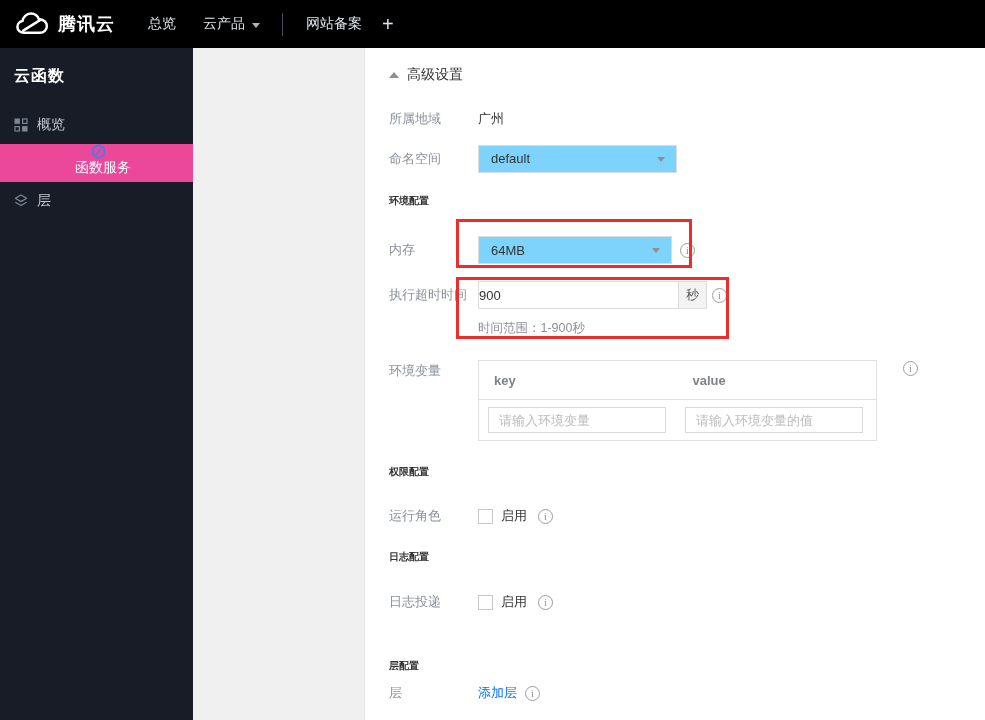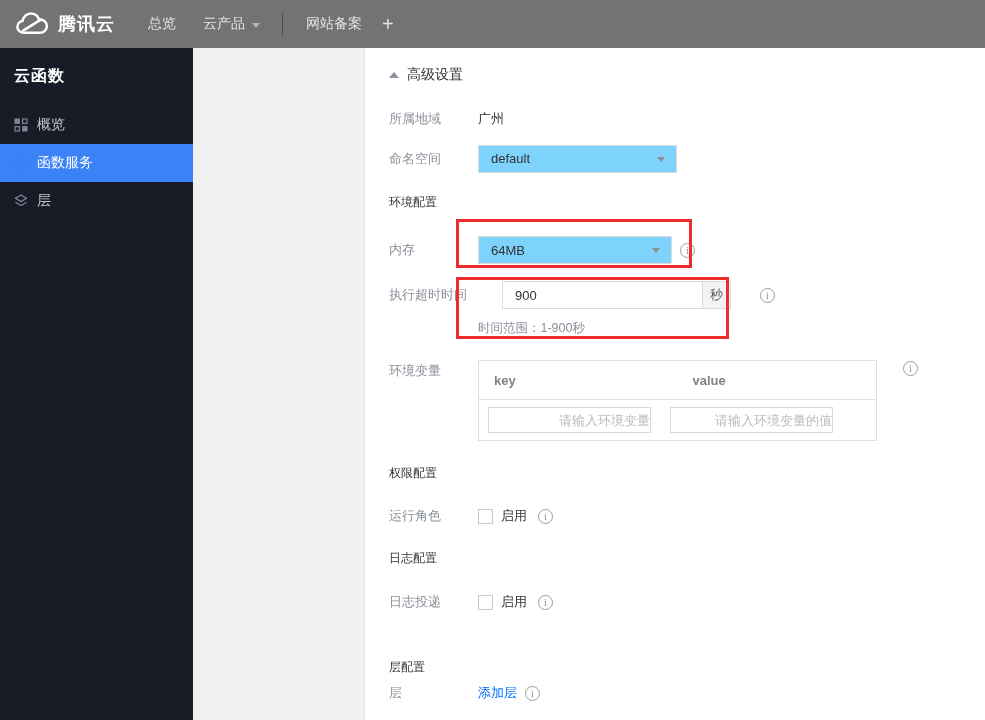--- a/index.html
+++ b/index.html
@@ -1,76 +1,76 @@
 <!DOCTYPE html>
 <html><head>
 <meta charset="utf-8">
 <style>
   * { margin:0; padding:0; box-sizing:border-box; }
   html,body { width:985px; height:720px; }
   body { font-family:"Liberation Sans","DejaVu Sans",sans-serif; background:#fff; overflow:hidden; }
   .page { position:relative; width:985px; height:720px; overflow:hidden; }
 
   
-  .topbar { position:absolute; left:0; top:0; width:985px; height:48px; background:#737373; display:flex; align-items:center; z-index:10; }
+  .topbar { position:absolute; left:0; top:0; width:985px; height:48px; background:#000000; display:flex; align-items:center; z-index:10; }
   .logo { display:flex; align-items:center; margin-left:15px; cursor:pointer; }
   .brand { color:#ffffff; font-size:18px; font-weight:bold; margin-left:9px; letter-spacing:1px; }
   .topnav { display:flex; align-items:center; height:48px; }
   .topnav-item { color:#dfe3ea; font-size:14px; display:flex; align-items:center; cursor:pointer; }
   .tn-overview { margin-left:33px; }
   .tn-products { margin-left:27px; }
   .tn-icp { margin-left:23px; }
   .caret-down { width:0; height:0; border-left:4px solid transparent; border-right:4px solid transparent; border-top:5px solid #aeb5c2; margin-left:7px; margin-top:2px; }
   .topbar-divider { width:1px; height:23px; background:#475062; margin-left:22px; }
   .plus-btn { color:#dfe3ea; font-size:20px; margin-left:20px; cursor:pointer; line-height:1; }
 
   
   .sidebar { position:absolute; left:0; top:48px; width:193px; height:672px; background:#171c27; z-index:5; }
   .sidebar-title { color:#ffffff; font-size:16px; font-weight:bold; padding:18px 0 0 14px; letter-spacing:1px;font-family:Liberation Serif, serif; }
   .side-list { margin-top:19px;font-family:Liberation Serif, serif; }
   .side-item { height:38px; display:flex; align-items:center; padding-left:13px; color:#c2c8d2; font-size:14px; cursor:pointer; }
-  .side-item.selected { background:#3b82f6; color:#ffffff; }
+  .side-item.selected { background:#ec4899; color:#ffffff;flex-direction:column; }
   .side-icon { width:15px; height:15px; margin-right:9px; display:inline-flex; align-items:center; justify-content:center; }
 
   
   .graypanel { position:absolute; left:193px; top:48px; width:172px; height:672px; background:#f0f0f1; border-right:1px solid #e6e6e6; }
 
   
   .content { position:absolute; left:365px; top:48px; width:620px; height:672px; background:#ffffff; font-size:13px; color:#333; }
   .crow { position:absolute; left:24px; display:flex; align-items:center; }
   .flabel { width:89px; color:#8a8f99; font-size:13px; flex:none; }
-  .sechead { position:absolute; left:24px; font-size:12px; font-weight:normal; color:#333; }
+  .sechead { position:absolute; left:24px; font-size:10px; font-weight:bold; color:#333; }
 
   .tri-up { width:0; height:0; border-left:5px solid transparent; border-right:5px solid transparent; border-bottom:6px solid #8a8f99; margin-right:8px; }
   .adv-label { color:#333; font-size:14px; }
 
   .selectbox { position:relative; height:28px; border:1px solid #dcdcdc; background:#7dd3fc; display:flex; align-items:center; padding-left:12px; color:#333; cursor:pointer; }
   .selectbox .sel-caret { position:absolute; right:11px; top:11px; width:0; height:0; border-left:4px solid transparent; border-right:4px solid transparent; border-top:5px solid #8f8f8f; }
   .sb-namespace { width:199px; }
   .sb-memory { width:194px; }
 
-  .txtinput { height:28px; border:1px solid #dcdcdc; color:#333; font-size:13px; padding-left:12px; outline:none; font-family:inherit; }
+  .txtinput { height:28px; border:1px solid #dcdcdc; color:#333; font-size:13px; padding-left:0; outline:none; font-family:inherit; }
   .input-group { display:flex; }
   .ti-timeout { width:201px; }
   .unit-addon { width:28px; height:28px; background:#f3f3f3; border:1px solid #dcdcdc; border-left:none; display:flex; align-items:center; justify-content:center; color:#555; font-size:13px; }
 
   .hint { position:absolute; left:113px; top:272px; color:#8a8f99; font-size:12.5px; }
 
   .info-icon { width:15px; height:15px; border-radius:50%; border:1px solid #9c9c9c; color:#8f8f8f; font-size:10px; line-height:13px; text-align:center; flex:none; font-family:"Liberation Serif","DejaVu Serif",serif; cursor:pointer; display:inline-block; }
   .mi-info { margin-left:8px; }
   .ti-info { margin-left:5px; }
   .ev-info { margin-left:26px; align-self:flex-start; margin-top:1px; }
   .cb-info { margin-left:11px; }
   .ly-info { margin-left:8px; }
 
   .ev-table { width:399px; border:1px solid #e0e0e0; flex:none; }
   .ev-head { height:39px; display:flex; align-items:center; border-bottom:1px solid #e0e0e0; }
   .ev-hcell { width:50%; padding-left:15px; font-weight:bold; color:#7f8287; font-size:13px; }
   .ev-body { height:40px; display:flex; align-items:center; }
-  .ev-input { height:26px; border:1px solid #d9d9d9; font-size:13px; padding-left:10px; outline:none; width:163px; font-family:inherit;text-align:right; }
+  .ev-input { height:26px; border:1px solid #d9d9d9; font-size:13px; padding-left:10px; outline:none; width:178px; font-family:inherit; }
   .ev-input::placeholder { color:#bcbcbc; }
   .ev-in-key { margin-left:9px; }
   .ev-in-val { margin-left:19px; }
   .ev-label { align-self:flex-start; padding-top:2px; }
 
   .checkbox { width:15px; height:15px; border:1px solid #c8c8c8; background:#fff; flex:none; cursor:pointer; }
   .cb-label { margin-left:8px; color:#333; }
 
   .link { color:#006eff; cursor:pointer; }
 
@@ -168,21 +168,21 @@
 
     <div class="crow" style="top:188px; height:28px;">
       <span class="flabel">内存</span>
       <div class="selectbox sb-memory">
         <span>64MB</span>
         <span class="sel-caret"></span>
       </div>
       <span class="info-icon mi-info">i</span>
     </div>
 
-    <div class="crow" style="top:233px; height:28px;gap:24px;">
+    <div class="crow" style="top:233px; height:28px;">
       <span class="flabel">执行超时时间</span>
       <div class="input-group">
         <input class="txtinput ti-timeout" type="text" value="900" style="">
         <span class="unit-addon">秒</span>
       </div>
       <span class="info-icon ti-info">i</span>
     </div>
     <div class="hint">时间范围：1-900秒</div>
 
     <div class="crow" style="top:312px; align-items:flex-start;">

